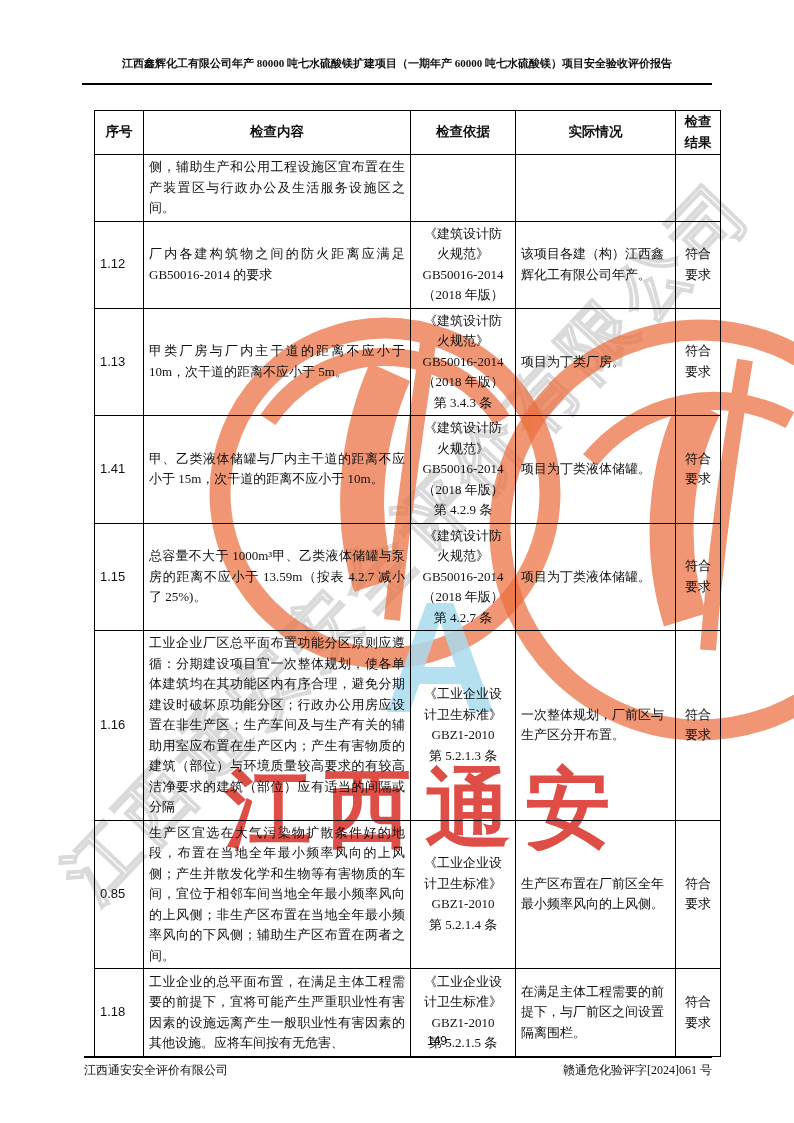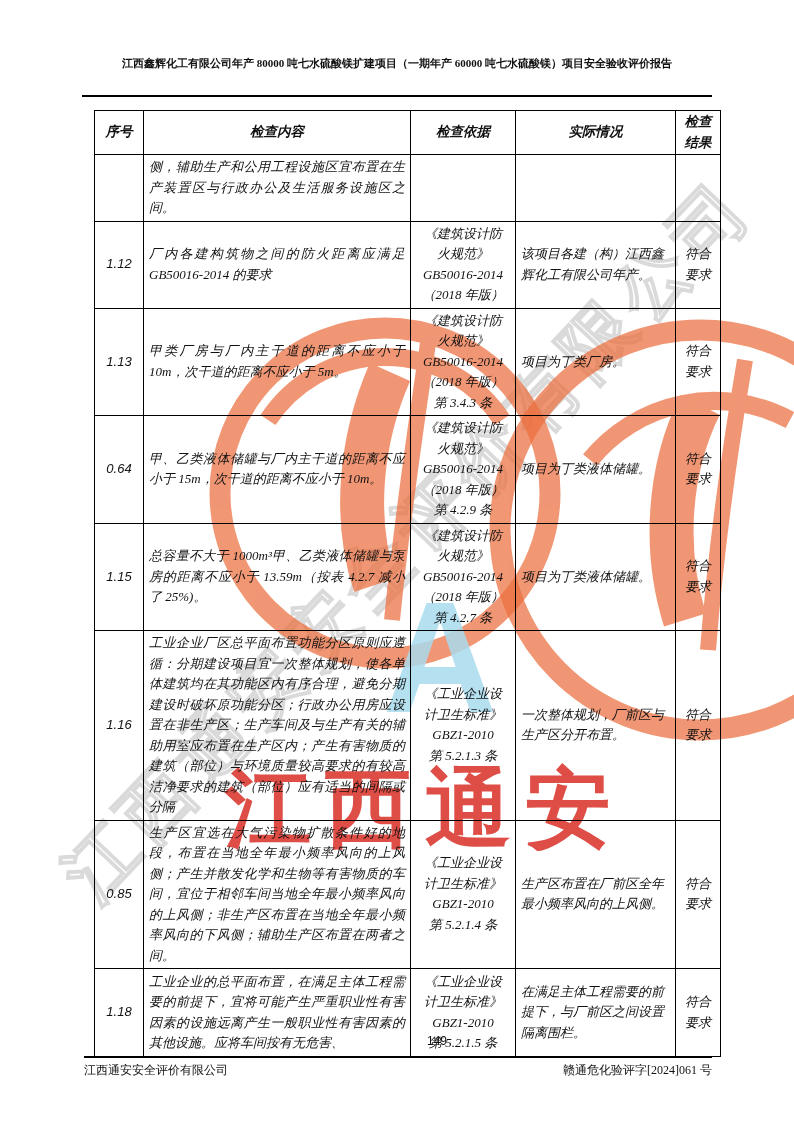--- a/index.html
+++ b/index.html
@@ -8,47 +8,47 @@
     width:794px;height:1123px;
     margin:0 auto;
     background:#ffffff;
     font-family:"Liberation Serif","DejaVu Serif",serif;
     color:#111;
     overflow:hidden;
   }
   
   .watermark{position:absolute;left:0;top:0;z-index:1;pointer-events:none;}
   
-  .ink{position:relative;z-index:2;font-style:italic;}
+  .ink{position:relative;z-index:2;}
   .doc-header{
     position:absolute;left:82px;top:56px;width:630px;
     text-align:center;font-weight:bold;font-size:11px;
     white-space:nowrap;
-    padding-bottom:24px;border-bottom:2px solid #000;
+    padding-bottom:12px;border-bottom:2px solid #000;
     z-index:2;
   }
   table.checklist{
     position:absolute;left:94px;top:110px;width:626px;
     border-collapse:collapse;table-layout:fixed;
     z-index:2;background:transparent;
   }
   table.checklist th,table.checklist td{
     border:1px solid #000;
     padding:2px 5px;
     font-size:13px;line-height:20.5px;
     vertical-align:middle;
     overflow:hidden;
   }
   table.checklist th{
     font-weight:bold;font-size:13.5px;text-align:center;
     white-space:pre-line;height:40px;padding:1px 2px;
   }
   col.w-no{width:49px;} col.w-content{width:267px;} col.w-basis{width:105px;}
   col.w-actual{width:160px;} col.w-result{width:45px;}
-  .c-no{text-align:center;font-family:"Liberation Sans","DejaVu Sans",sans-serif;font-size:12.5px;}
+  .c-no{font-family:"Liberation Sans","DejaVu Sans",sans-serif;font-size:12.5px;}
   .c-content{text-align:justify;}
   .c-basis{text-align:center;white-space:pre-line;padding:2px 2px;margin-left:14px;}
   .c-actual{text-align:left;}
   .c-result{text-align:center;padding:2px 3px;}
   .page-number{
     position:absolute;left:0;top:1034px;width:100%;
     text-align:center;font-size:12px;
     font-family:"Liberation Sans","DejaVu Sans",sans-serif;
     z-index:2;
     margin-left:40px;
@@ -134,21 +134,21 @@
           <td class="c-content">甲类厂房与厂内主干道的距离不应小于 10m，次干道的距离不应小于 5m。</td>
           <td class="c-basis">《建筑设计防
 火规范》
 GB50016-2014
 （2018 年版）
 第 3.4.3 条</td>
           <td class="c-actual">项目为丁类厂房。</td>
           <td class="c-result">符合要求</td>
         </tr>
         <tr style="height: 104px;">
-          <td class="c-no">0.64</td>
+          <td class="c-no">1.41</td>
           <td class="c-content">甲、乙类液体储罐与厂内主干道的距离不应小于 15m，次干道的距离不应小于 10m。</td>
           <td class="c-basis">《建筑设计防
 火规范》
 GB50016-2014
 （2018 年版）
 第 4.2.9 条</td>
           <td class="c-actual">项目为丁类液体储罐。</td>
           <td class="c-result">符合要求</td>
         </tr>
         <tr style="height: 105px;">

